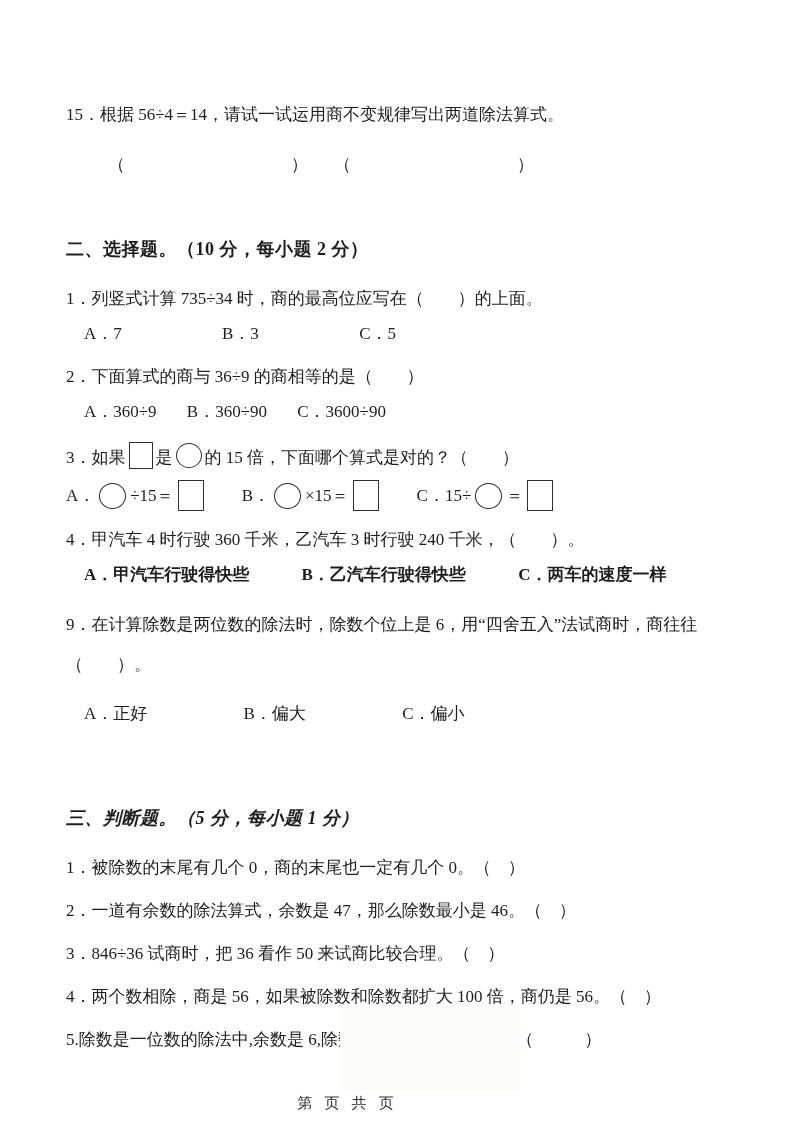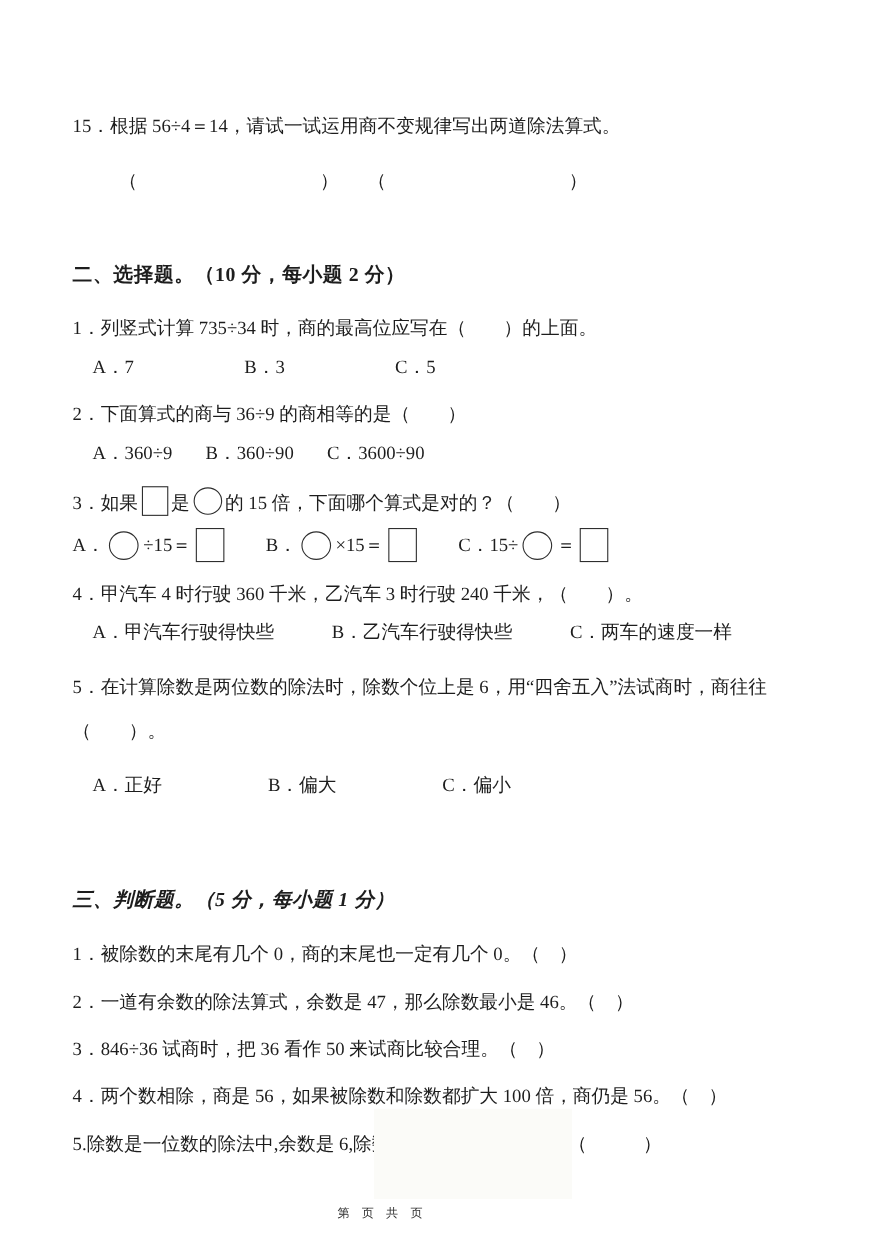--- a/index.html
+++ b/index.html
@@ -42,21 +42,21 @@
     font-size: 18px;
     margin-bottom: 24px;
     letter-spacing: 0.5px;
   }
 
   .q-line { margin-bottom: 9px; }
   .opt-line { padding-left: 18px; margin-bottom: 17px; }
 
   .opts-q1 .opt { margin-right: 96px; margin-top: 32px; }
   .opts-q2 .opt { margin-right: 26px; }
-  .opts-q4 .opt { margin-right: 48px; }
+  .opts-q4 .opt { margin-right: 48px; font-weight: bold; }
   .opts-q5 .opt { margin-right: 92px; }
 
   .opts-q3 { padding-left: 0; margin-bottom: 16px; display: flex; align-items: center; }
   .opts-q3 .opt-group { display: inline-flex; align-items: center; margin-right: 34px; }
 
   
   .shape-square {
     display: inline-block;
     width: 22px; height: 25px;
     border: 1.6px solid #2e2e2e;
@@ -92,21 +92,21 @@
   }
 
   
   .footer {
     position: absolute;
     left: 0;
     top: 1090px;
     width: 695px;
     text-align: center;
     font-family: "Liberation Sans", "DejaVu Sans", sans-serif;
-    font-size: 11px;
+    font-size: 15px;
     color: #2f2f2f;
     letter-spacing: 4px;
   }
 </style>
 </head>
 <body>
 
 <div class="page">
 
   <p class="q11-text">15．根据 56÷4＝14，请试一试运用商不变规律写出两道除法算式。</p>
@@ -160,21 +160,21 @@
       </span>
   </p>
 
   <p class="q-line">4．甲汽车 4 时行驶 360 千米，乙汽车 3 时行驶 240 千米，（　　）。</p>
   <p class="opt-line opts-q4">
     <span class="opt">A．甲汽车行驶得快些</span>
     <span class="opt">B．乙汽车行驶得快些</span>
     <span class="opt">C．两车的速度一样</span>
   </p>
 
-  <p class="q-line q5-wrap">5．在计算除数是两位数的除法时，除数个位上是 6，用“四舍五入”法试商时，商往往（　　）。</p>
+  <p class="q-line q5-wrap">9．在计算除数是两位数的除法时，除数个位上是 6，用“四舍五入”法试商时，商往往（　　）。</p>
   <p class="opt-line opts-q5">
     <span class="opt">A．正好</span>
     <span class="opt">B．偏大</span>
     <span class="opt">C．偏小</span>
   </p>
 
   <p class="section-title sec3-gap">三、判断题。（5 分，每小题 1 分）</p>
 
   <p class="judge-item">1．被除数的末尾有几个 0，商的末尾也一定有几个 0。（　）</p>
   <p class="judge-item">2．一道有余数的除法算式，余数是 47，那么除数最小是 46。（　）</p>

